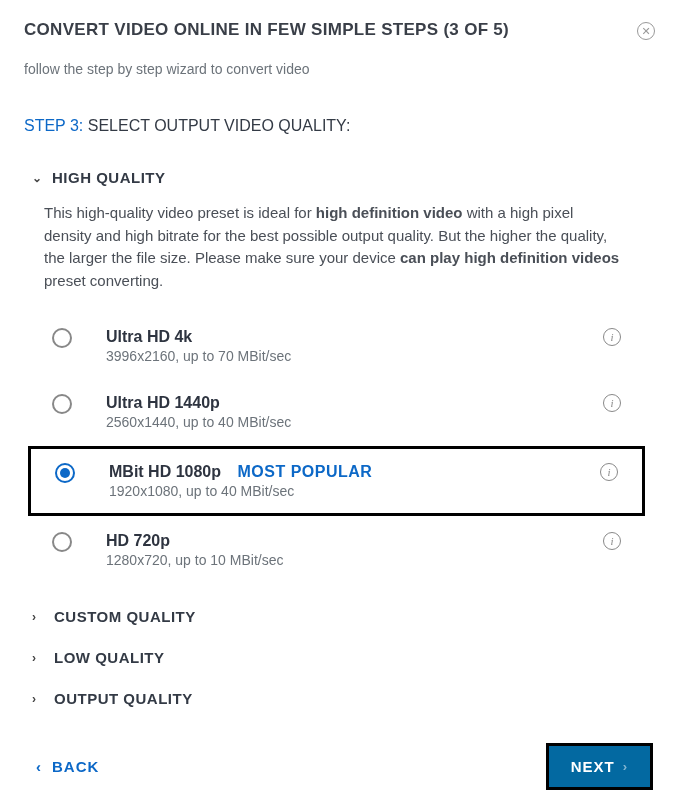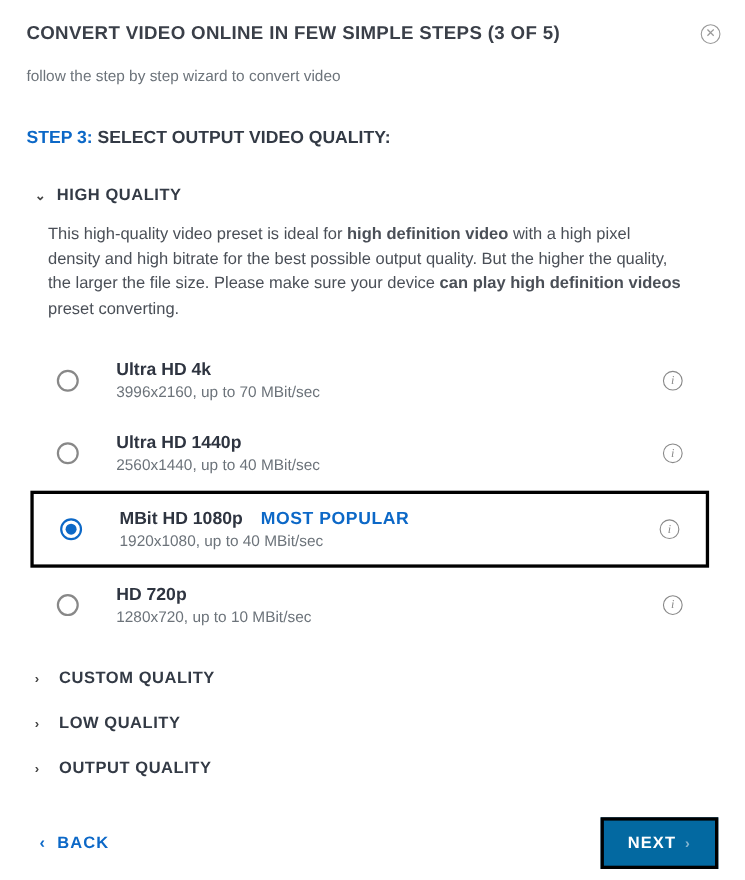--- a/index.html
+++ b/index.html
@@ -40,21 +40,21 @@
     letter-spacing: 0.3px;
     margin-bottom: 21px;
   }
   .subtitle {
     font-size: 14px;
     color: #6c737a;
     margin-bottom: 28px;
   }
   .step-line {
     font-size: 16px;
-    font-weight: bold;
+    font-weight: normal;
     color: #333a45;
     margin-bottom: 24px;
     margin-top: 40px;
   }
   .step-line .step-label {
     color: #0c68c7;
   }
   .scroll-area {
     height: 566px;
     overflow-y: scroll;
@@ -89,21 +89,21 @@
   .section-desc {
     font-size: 15px;
     color: #4a4f57;
     line-height: 1.5;
     padding: 4px 20px 20px 20px;
   }
   .section-desc b { font-weight: bold; }
   .options { padding-left: 4px; }
   .option-row {
     display: flex;
-    align-items: center;
+    align-items: flex-start;
     padding: 14px 16px 14px 24px;
     margin: 2px 0;
     position: relative;
   }
   .option-row.highlight {
     border: 3px solid #000;
   }
   .radio {
     width: 20px;
     height: 20px;

